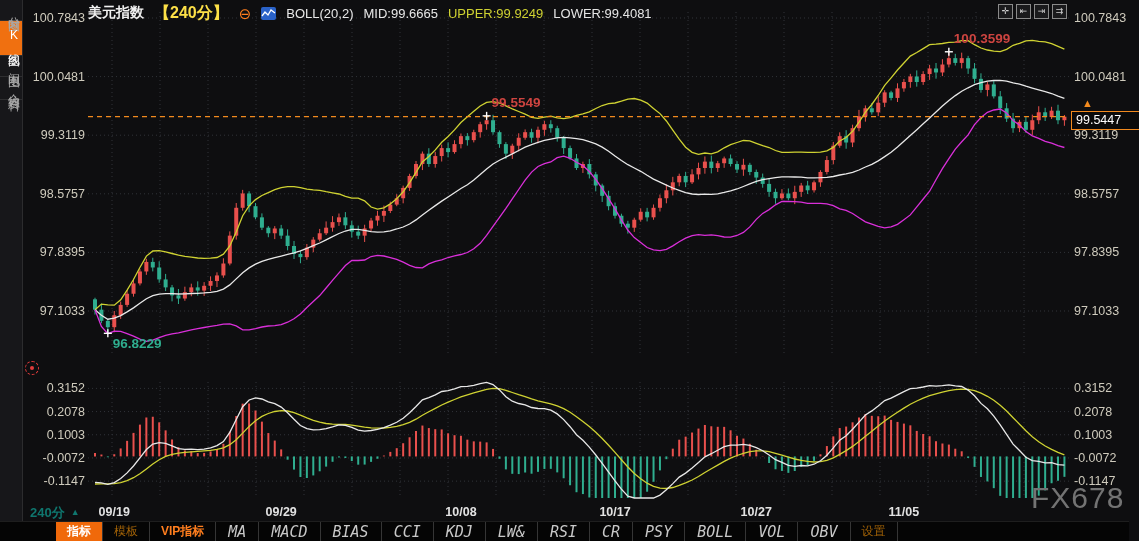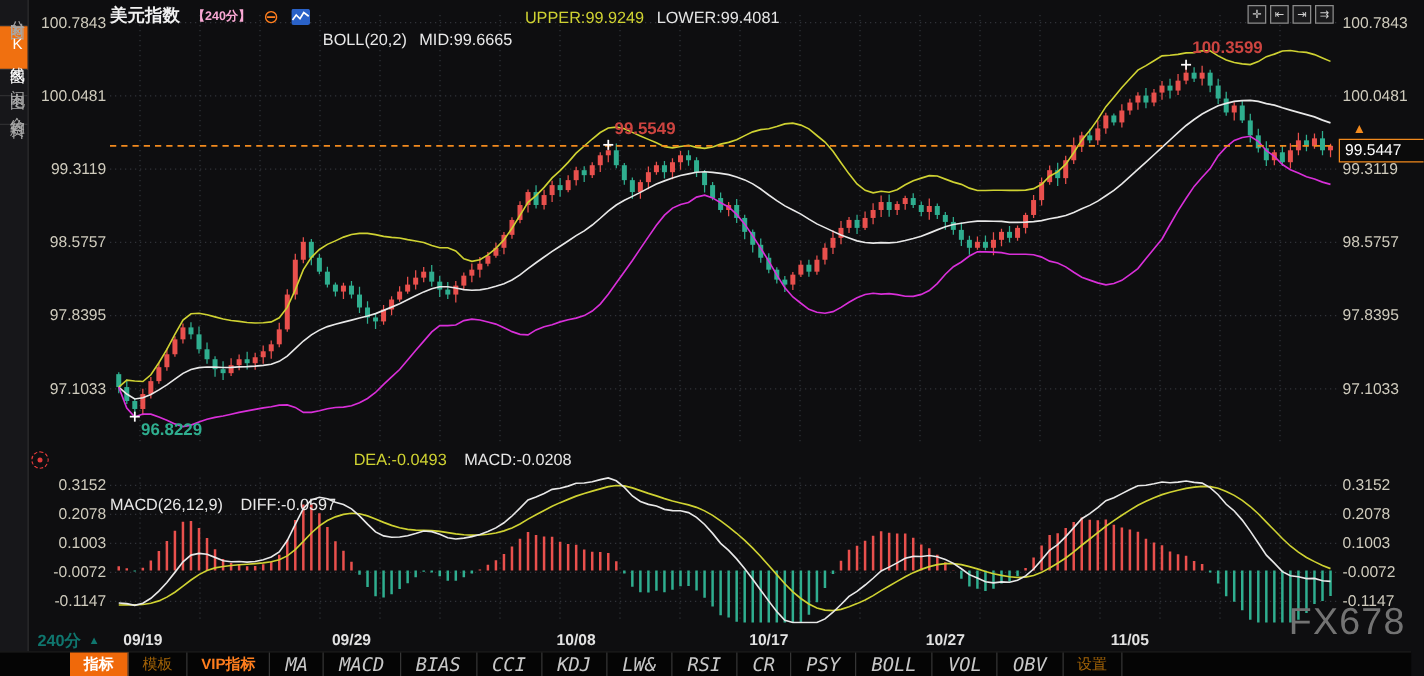--- a/index.html
+++ b/index.html
@@ -6,23 +6,23 @@
   #app{position:relative;width:1139px;height:541px;background:#0e0e10;overflow:hidden;
        font-family:"Liberation Sans","DejaVu Sans",sans-serif;-webkit-font-smoothing:antialiased;}
   
   #sidebar{position:absolute;left:0;top:0;width:22px;height:541px;background:#17171a;border-right:1px solid #2c2c2e;z-index:5;}
   .sb-tab{writing-mode:vertical-rl;text-orientation:upright;width:22px;padding:7px 0;text-align:center;
           color:#a8a8a8;font-size:12px;letter-spacing:2px;border-bottom:1px solid #2e2e30;cursor:pointer;}
   .sb-active{background:#f07010;color:#fff;}
   
   #hdr{position:absolute;left:88px;top:4px;height:18px;display:flex;align-items:center;gap:10px;z-index:6;font-size:13px;white-space:nowrap;}
   .h-title{color:#f0f0f0;font-weight:bold;font-size:14px;}
-  .h-period{color:#f9a8d4;font-weight:bold;font-size:10px;}
+  .h-period{color:#fde047;font-weight:bold;font-size:16px;}
   .h-minus{color:#ff7e1e;font-size:15px;line-height:13px;}
-  .h-white{color:#e8e8e8;margin-top:36px;}
+  .h-white{color:#e8e8e8;}
   .h-yellow{color:#cfd232;}
   .h-magenta{color:#e5e5e5;}
   .mini-chart{width:15px;height:13px;border-radius:2px;overflow:hidden;display:inline-block;}
   
   #wctrl{position:absolute;right:72px;top:4px;display:flex;gap:3px;z-index:6;}
   .wc{width:13px;height:13px;border:1px solid #8a8a8a;color:#cfcfcf;font-size:9px;line-height:12px;
       text-align:center;background:#1a1a1c;cursor:pointer;}
   
   #macdhdr{position:absolute;left:88px;top:360px;font-size:13px;display:flex;gap:14px;z-index:6;white-space:nowrap;}
   
@@ -647,26 +647,20 @@
     <span class="h-magenta">LOWER:99.4081</span>
   </div>
 
   <div id="wctrl">
       <div class="wc">✛</div>
       <div class="wc">⇤</div>
       <div class="wc">⇥</div>
       <div class="wc">⇉</div>
     </div>
 
-  <div id="macdhdr">
-    <span class="h-white">MACD(26,12,9)</span>
-    <span class="h-white">DIFF:-0.0597</span>
-    <span class="h-yellow">DEA:-0.0493</span>
-    <span class="h-magenta">MACD:-0.0208</span>
-  </div>
 
   <div id="pricearrow">▲</div>
   <div id="pricebox">99.5447</div>
 
   <div id="blperiod">
     <span>240分</span><span class="arr">▲</span>
   </div>
 
   <div id="wm">FX678</div>
 

